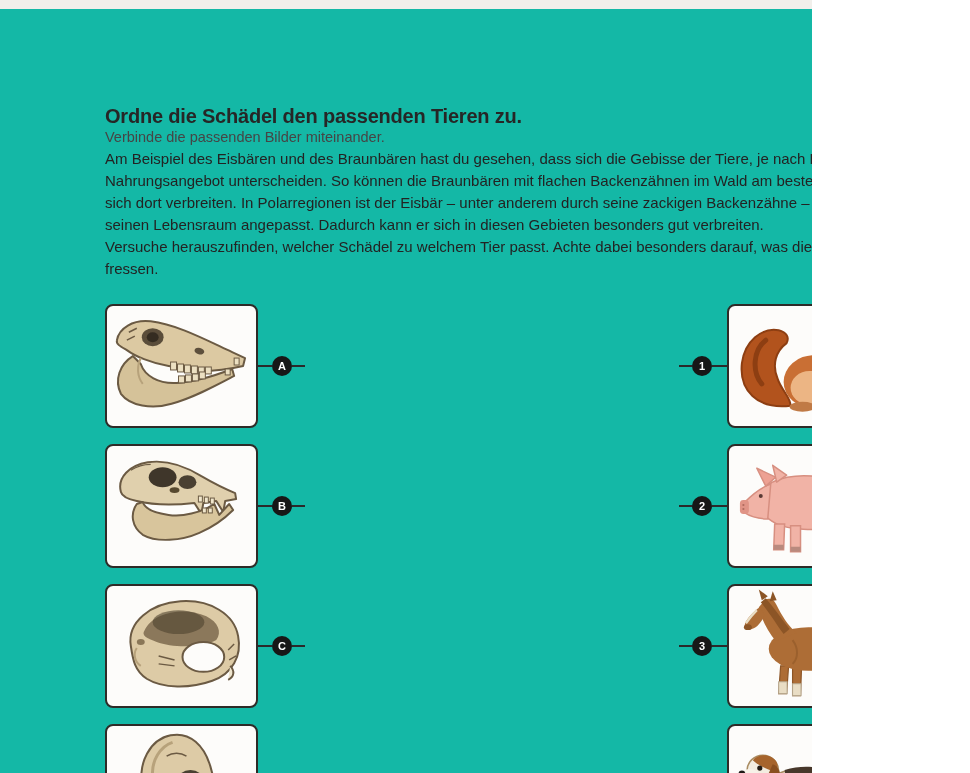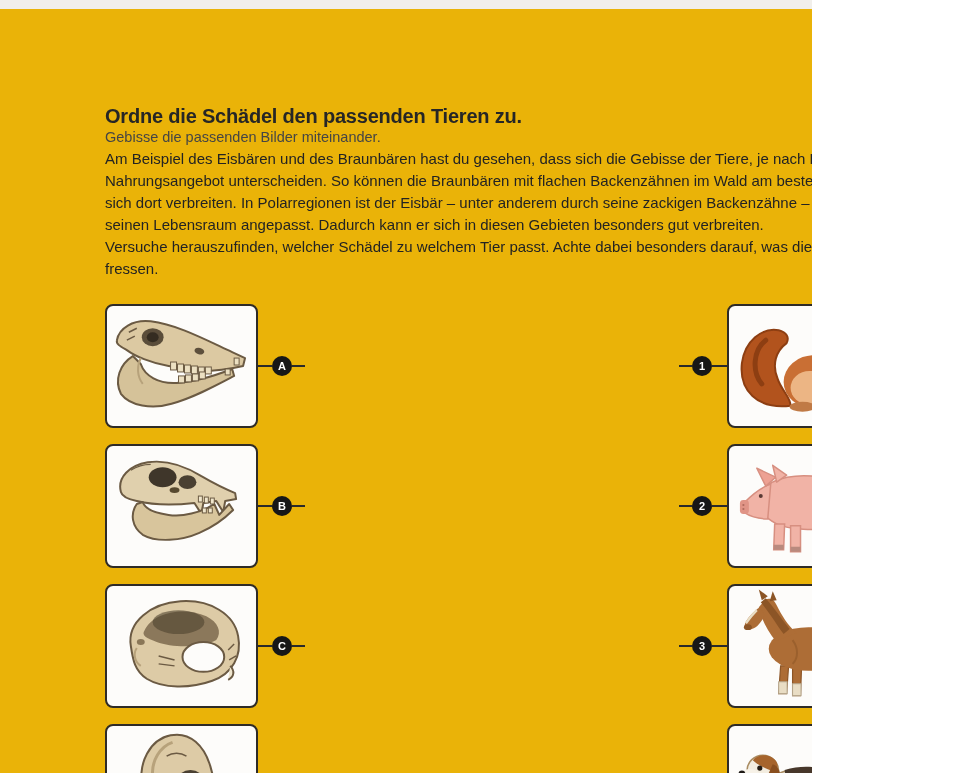--- a/index.html
+++ b/index.html
@@ -1,20 +1,20 @@
 <!DOCTYPE html>
 <html><head>
 <meta charset="utf-8">
 <style>
   html, body { margin: 0; padding: 0; }
   #page {
     position: relative;
     width: 812px;
     height: 773px;
-    background: #eab308;
+    background: #14b8a6;
     overflow: hidden;
     font-family: "Liberation Sans", sans-serif;
     color: #232323;
   }
   #top-band {
     position: absolute;
     left: 0; top: 0;
     width: 100%; height: 9px;
     background: #f1efeb;
   }
@@ -82,21 +82,21 @@
     user-select: none;
   }
 </style>
 </head>
 <body>
 
 <div id="page">
   <div id="top-band"></div>
 
   <h1 class="title">Ordne die Schädel den passenden Tieren zu.</h1>
-  <div class="subtitle">Gebisse die passenden Bilder miteinander.</div>
+  <div class="subtitle">Verbinde die passenden Bilder miteinander.</div>
   <div class="intro">Am Beispiel des Eisbären und des Braunbären hast du gesehen, dass sich die Gebisse der Tiere, je nach Region und
 Nahrungsangebot unterscheiden. So können die Braunbären mit flachen Backenzähnen im Wald am besten überleben und
 sich dort verbreiten. In Polarregionen ist der Eisbär – unter anderem durch seine zackigen Backenzähne – am besten an
 seinen Lebensraum angepasst. Dadurch kann er sich in diesen Gebieten besonders gut verbreiten.
 Versuche herauszufinden, welcher Schädel zu welchem Tier passt. Achte dabei besonders darauf, was die einzelnen Tiere
 fressen.</div>
 
   <div class="card col-left row-1">
     <svg viewBox="0 0 150 120">
       <path d="M10,34 C12,22 26,13 44,15 C70,18 100,34 126,46 L139,52 L137,60 C124,63 108,65 94,65 L62,60 C44,57 28,50 20,44 C13,40 9,38 10,34 Z" fill="#dcc9a2" stroke="#6b5a43" stroke-width="2" stroke-linejoin="round"></path>

